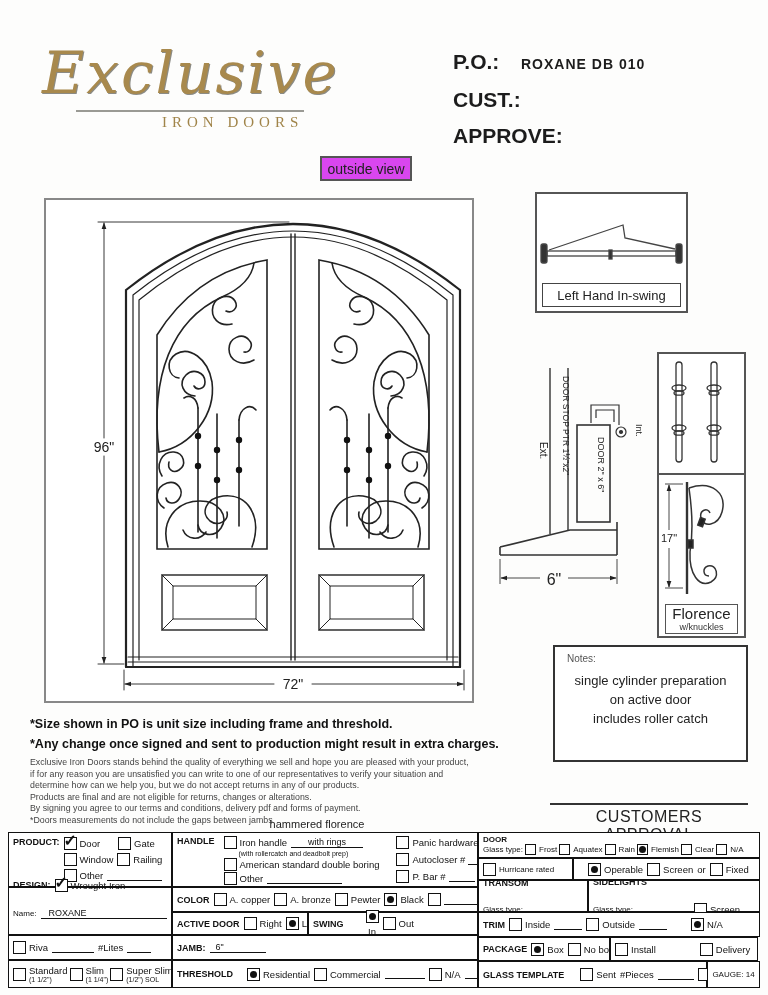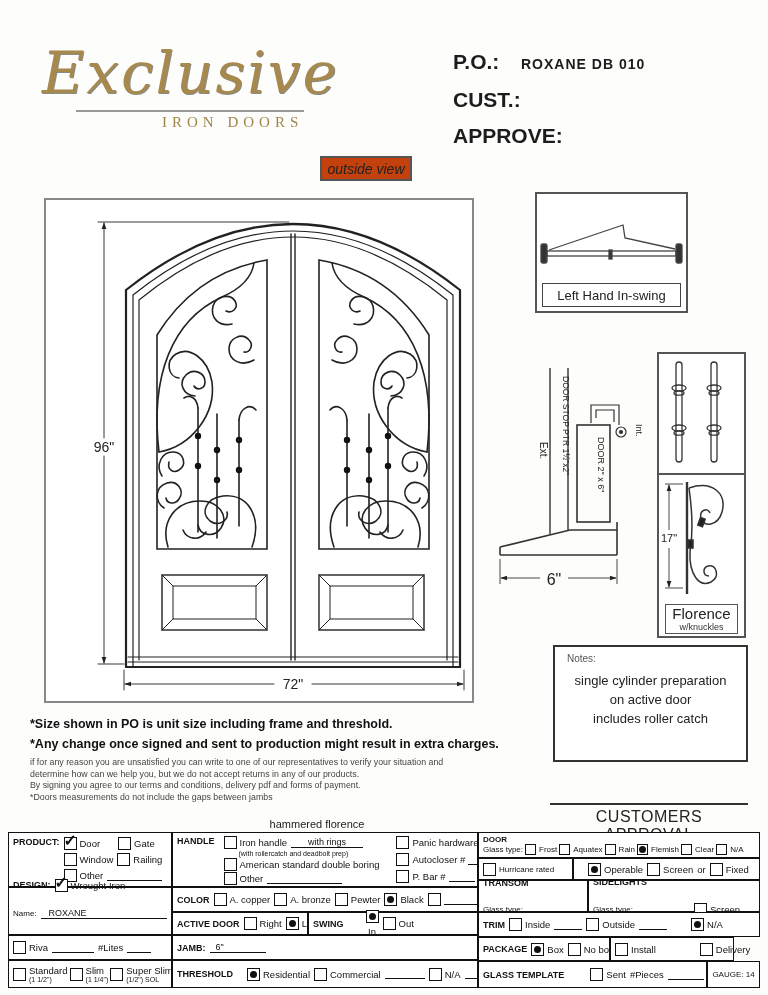--- a/index.html
+++ b/index.html
@@ -7,21 +7,21 @@
        font-family:"Liberation Sans",sans-serif;overflow:hidden;}
   .abs{position:absolute;box-sizing:border-box;}
   
   .logo-script{font-family:"DejaVu Serif",serif;font-style:italic;font-size:58px;
       color:#a8894d;letter-spacing:2px;line-height:1;text-shadow:1px 1px 0 #8b8b85;}
   .logo-rule{height:2px;background:#9a9a94;}
   .logo-sub{font-family:"Liberation Serif",serif;font-size:15px;letter-spacing:5px;color:#a08449;}
   .po-label{font-size:21px;font-weight:bold;color:#1c1c1c;}
   .po-value{font-size:14px;font-weight:bold;letter-spacing:1px;color:#1c1c1c;}
   .view-box{border:2px solid #555;display:flex;align-items:center;justify-content:center;
-      font-size:14px;color:#222;background:#c2410c;font-style:italic;}
+      font-size:14px;color:#222;background:#d946ef;}
   
   .frame{border:2px solid #888;background:#fff;}
   .box{border:2px solid #555;background:#fff;}
   .swing-label{border:1.5px solid #444;display:flex;align-items:center;justify-content:center;
       font-size:13px;color:#222;}
   .florence-name{font-size:15px;color:#222;text-align:center;}
   .florence-sub{font-size:9px;color:#333;text-align:center;}
   .notes-label{font-size:10px;color:#555;}
   .notes-line{font-size:13px;color:#222;text-align:center;line-height:19px;}
   .approval-rule{height:2px;background:#333;}
@@ -220,22 +220,24 @@
   </div>
 </div>
 
 <div class="abs approval-rule" style="left:550px;top:803px;width:198px;"></div>
 <div class="abs approval-text" style="left:550px;top:808px;width:198px;">CUSTOMERS APPROVAL</div>
 
 <div class="abs" style="left:30px;top:714px;width:470px;">
   <div class="disc-bold">*Size shown in PO is unit size including frame and threshold.</div>
   <div class="disc-bold">*Any change once signed and sent to production might result in extra charges.</div>
   <div class="disc-small" style="margin-top:3px;">
+    <div>Exclusive Iron Doors stands behind the quality of everything we sell and hope you are pleased with your product,</div>
     <div>if for any reason you are unsatisfied you can write to one of our representatives to verify your situation and</div>
     <div>determine how can we help you, but we do not accept returns in any of our products.</div>
+    <div>Products are final and are not eligible for returns, changes or alterations.</div>
     <div>By signing you agree to our terms and conditions, delivery pdf and forms of payment.</div>
     <div>*Doors measurements do not include the gaps between jambs</div>
   </div>
 </div>
 
 <div class="abs annot" style="left:252px;top:818px;width:130px;text-align:center;">hammered florence</div>
 
 <div class="cell" style="left:8px;top:832px;width:164px;height:55px;align-items:flex-start;padding-top:4px;">
   <span class="lbl">PRODUCT:</span>
   <span class="col" style="gap:3px;">
@@ -526,38 +528,38 @@
   <span class="lbl">PACKAGE</span>
   <span class="opt">
       <span class="cb dot"></span>
       <span>Box</span>
     </span>
   <span class="opt">
       <span class="cb"></span>
       <span>No box</span>
     </span>
 </div>
-<div class="cell" style="left:610px;top:937px;width:124px;height:24px;gap:44px;">
+<div class="cell" style="left:610px;top:937px;width:148px;height:24px;gap:44px;">
   <span class="opt">
       <span class="cb"></span>
       <span>Install</span>
     </span>
   <span class="opt">
       <span class="cb"></span>
       <span>Delivery</span>
     </span>
   <span class="opt">
       <span class="cb"></span>
       <span>LTL</span>
     </span>
 </div>
 
 <div class="cell" style="left:478px;top:961px;width:229px;height:27px;">
   <span class="lbl">GLASS TEMPLATE</span>
-  <span class="opt" style="margin-left:22px;">
+  <span class="opt" style="margin-left:12px;">
       <span class="cb"></span>
       <span>Sent</span>
     </span>
   <span>#Pieces</span>
   <span class="bl" style="width:36px;"></span>
   <span class="opt">
       <span class="cb"></span>
       <span>N/A</span>
     </span>
 </div>

